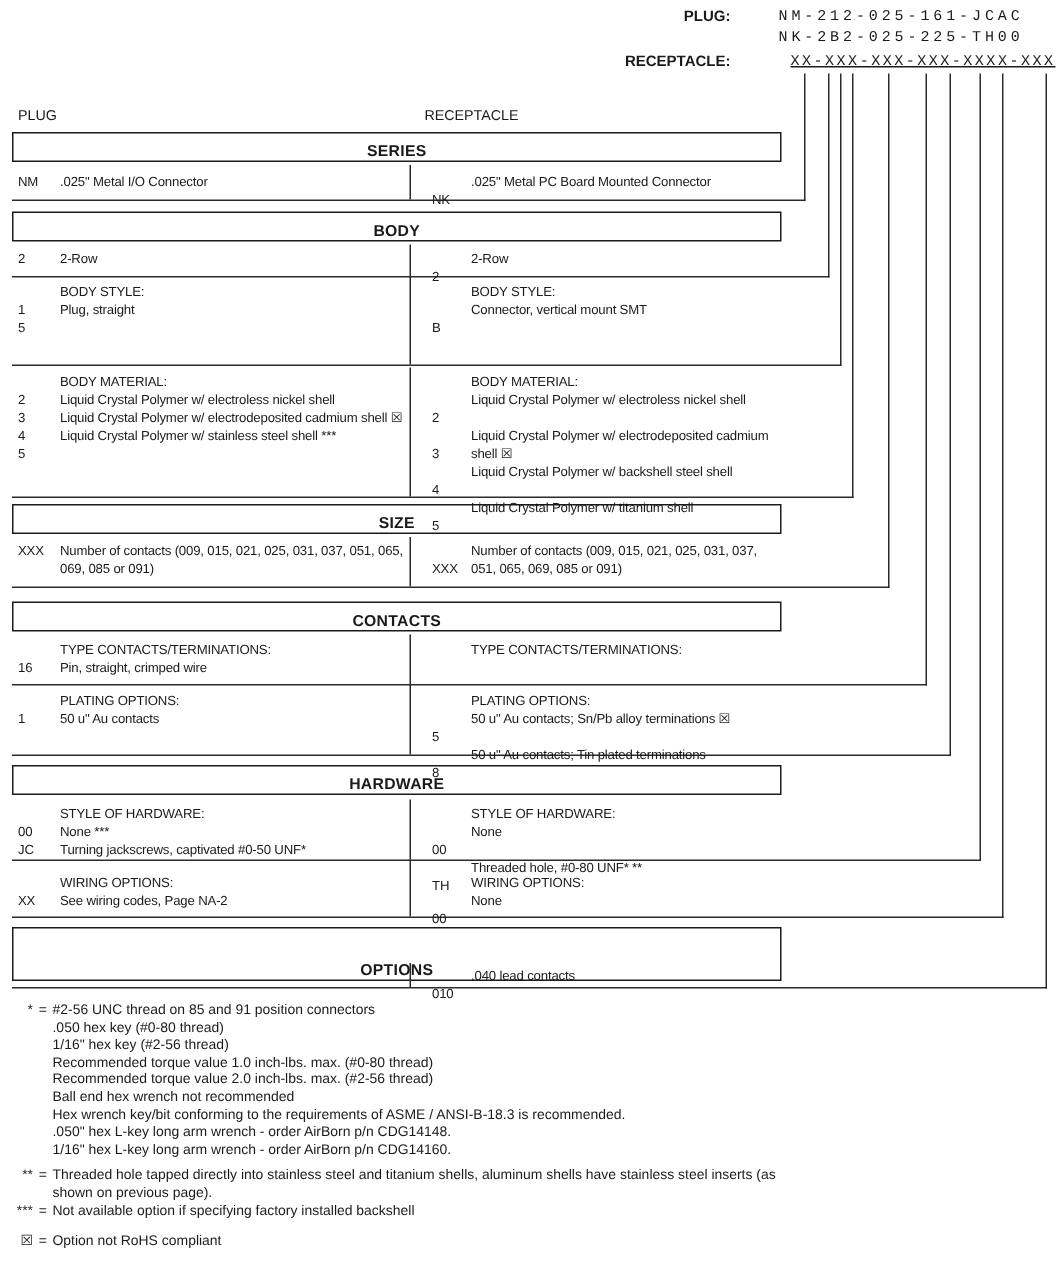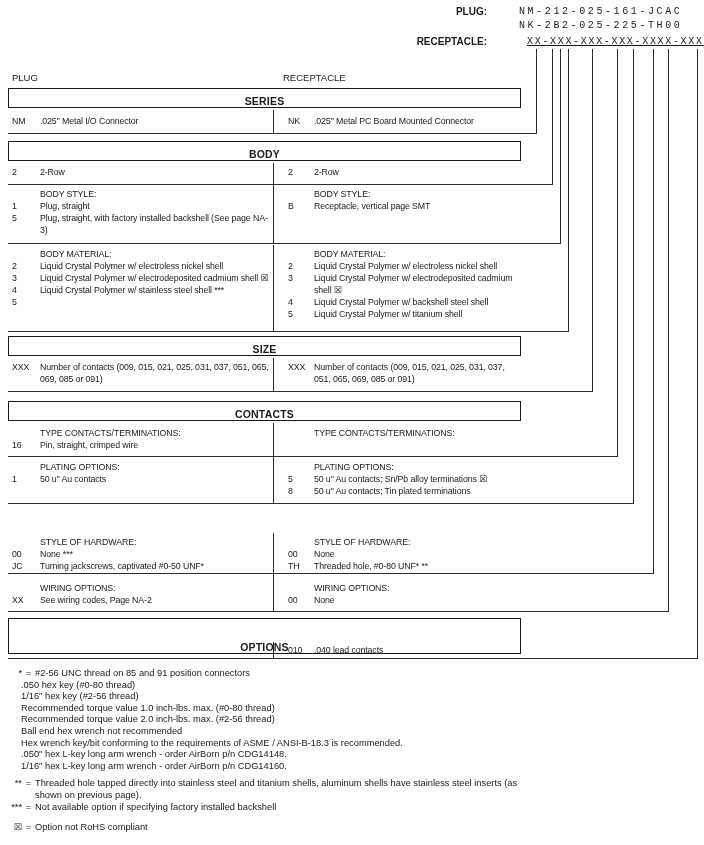--- a/index.html
+++ b/index.html
@@ -21,31 +21,31 @@
   
   .secbox{position:absolute;left:8px;width:513px;height:20px;border:1.5px solid #1a1a1a;box-sizing:border-box;
     display:flex;align-items:flex-end;justify-content:center;font-weight:bold;font-size:10.5px;letter-spacing:.2px;}
   
   .block{position:absolute;left:8px;width:513px;display:flex;box-sizing:border-box;font-size:8.8px;letter-spacing:-0.12px;line-height:12px;}
   .half{box-sizing:border-box;padding-top:3px;}
   .half.left{width:266px;border-right:1px solid #2b2b2b;padding-left:4px;padding-right:3px;}
   .half.right{flex:1;padding-left:14px;padding-right:2px;}
   .item{display:flex;}
   .code{width:28px;flex-shrink:0;}
-  .half.right .code{width:26px;}
+  .half.right .code{width:26px;margin-top:12px;}
   .desc{flex:1;}
   .h{margin-left:28px;}
   .half.right .h{margin-left:26px;}
   
   .fns{position:absolute;left:6px;top:668px;width:690px;font-size:9.3px;line-height:11.6px;}
   .fn-row{display:flex;}
   .fn-marker{width:16px;text-align:right;flex-shrink:0;}
   .fn-eq{width:13px;text-align:center;flex-shrink:0;}
   .fn-text{width:500px;}
-  .fn-sub{margin-left:15px;}
+  .fn-sub{margin-left:29px;}
   .gap6{margin-top:6px;}
   .gap9{margin-top:9px;}
 </style>
 </head>
 <body>
 
 <div class="sheet">
 
   <div class="pn-label" style="top:6px">PLUG:</div>
   <div class="pn-value" style="top:6px">NM-212-025-161-JCAC</div>
@@ -116,28 +116,27 @@
 
   <div class="block" style="top:184px;height:59px">
     <div class="half left" style="padding-top:4px">
       <div class="h">BODY STYLE:</div>
       <div class="item">
         <span class="code">1</span>
         <span class="desc">Plug, straight</span>
       </div>
       <div class="item">
         <span class="code">5</span>
-        <span class="desc">Plug, straight, with factory installed backshell (See page NA-3)</span>
       </div>
     </div>
     <div class="half right" style="padding-top:4px">
       <div class="h">BODY STYLE:</div>
       <div class="item">
         <span class="code">B</span>
-        <span class="desc">Receptacle, vertical page SMT</span>
+        <span class="desc">Connector, vertical mount SMT</span>
       </div>
     </div>
   </div>
 
   <div class="block" style="top:245px;height:86px">
     <div class="half left">
       <div class="h">BODY MATERIAL:</div>
       <div class="item">
         <span class="code">2</span>
         <span class="desc">Liquid Crystal Polymer w/ electroless nickel shell</span>
@@ -222,20 +221,23 @@
         <span class="code">5</span>
         <span class="desc">50 u" Au contacts;  Sn/Pb alloy terminations  ☒</span>
       </div>
       <div class="item">
         <span class="code">8</span>
         <span class="desc">50 u" Au contacts; Tin plated terminations</span>
       </div>
     </div>
   </div>
 
+  <div class="secbox" style="top:510px">
+    <span>HARDWARE</span>
+  </div>
   <div class="block" style="top:533px;height:40px">
     <div class="half left">
       <div class="h">STYLE OF HARDWARE:</div>
       <div class="item">
         <span class="code">00</span>
         <span class="desc">None ***</span>
       </div>
       <div class="item">
         <span class="code">JC</span>
         <span class="desc">Turning jackscrews, captivated #0-50 UNF*</span>

